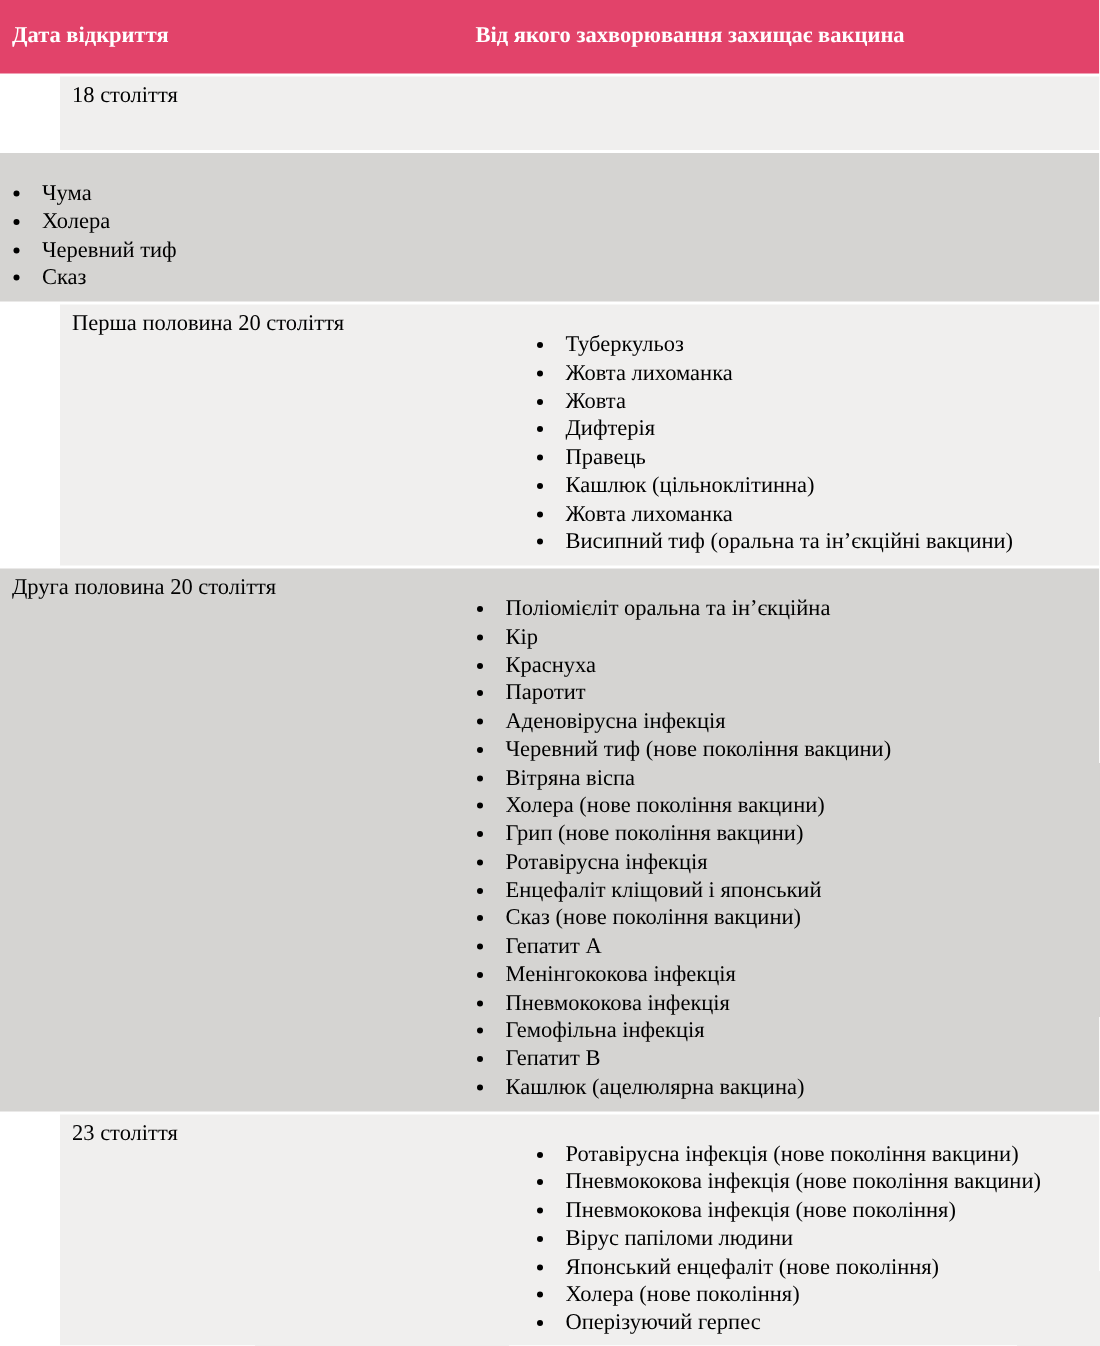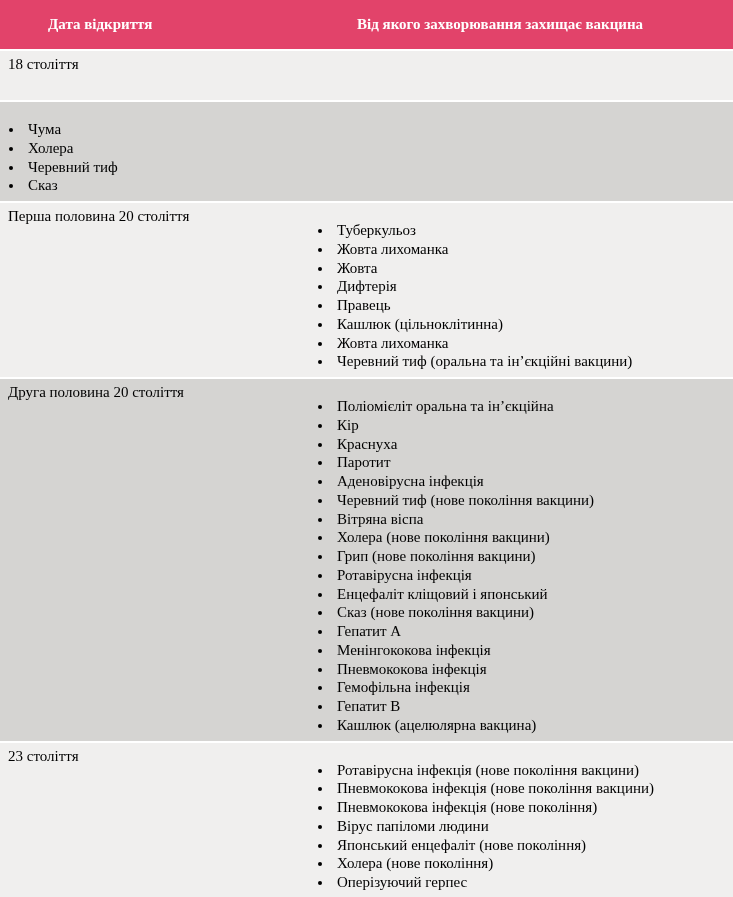--- a/index.html
+++ b/index.html
@@ -24,30 +24,29 @@
     grid-template-columns: 309px 1fr;
     margin-bottom: 2px;
   }
   .trow.header {
     background: var(--header-bg, #e2436a);
     color: var(--header-text, #ffffff);
     height: 49px;
     align-items: center;
     font-weight: bold;
   }
-  .trow.light { background: var(--row-light, #f0efee); }
+  .trow.light { background: var(--row-light, #f0efee); margin-left: 40px; }
   .trow.dark  { background: var(--row-dark,  #d5d4d2); }
   .cell {
     padding: 4px 8px 6px 8px;
     vertical-align: top;
   }
   .trow.header .cell {
     padding-top: 0;
     padding-bottom: 0;
-    margin-left: 40px;
   }
   .cell p {
     margin: 0 0 16px 0;
     line-height: 1.25;
   }
   .trow.header .cell p { margin: 0; }
   .cell ul {
     margin: 14px 0 0 0;
     padding: 0 0 0 16px;
     list-style: disc;
@@ -93,21 +92,21 @@
           </div>
           <div class="cell">
             <ul>
               <li>Туберкульоз</li>
               <li>Жовта лихоманка</li>
               <li>Жовта</li>
               <li>Дифтерія</li>
               <li>Правець</li>
               <li>Кашлюк (цільноклітинна)</li>
               <li>Жовта лихоманка</li>
-              <li>Черевний тиф (оральна та ін’єкційні вакцини)</li>
+              <li>Висипний тиф (оральна та ін’єкційні вакцини)</li>
             </ul>
           </div>
         </div>
         <div class="trow dark">
           <div class="cell">
             <p>Друга половина 20 століття</p>
           </div>
           <div class="cell">
             <ul>
               <li>Поліомієліт оральна та ін’єкційна</li>

